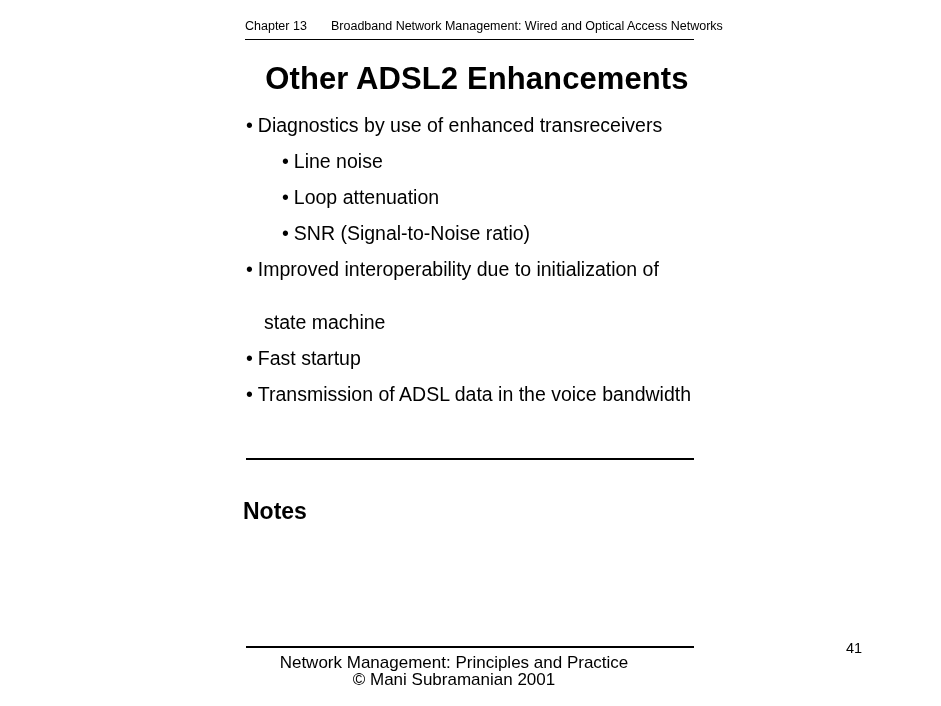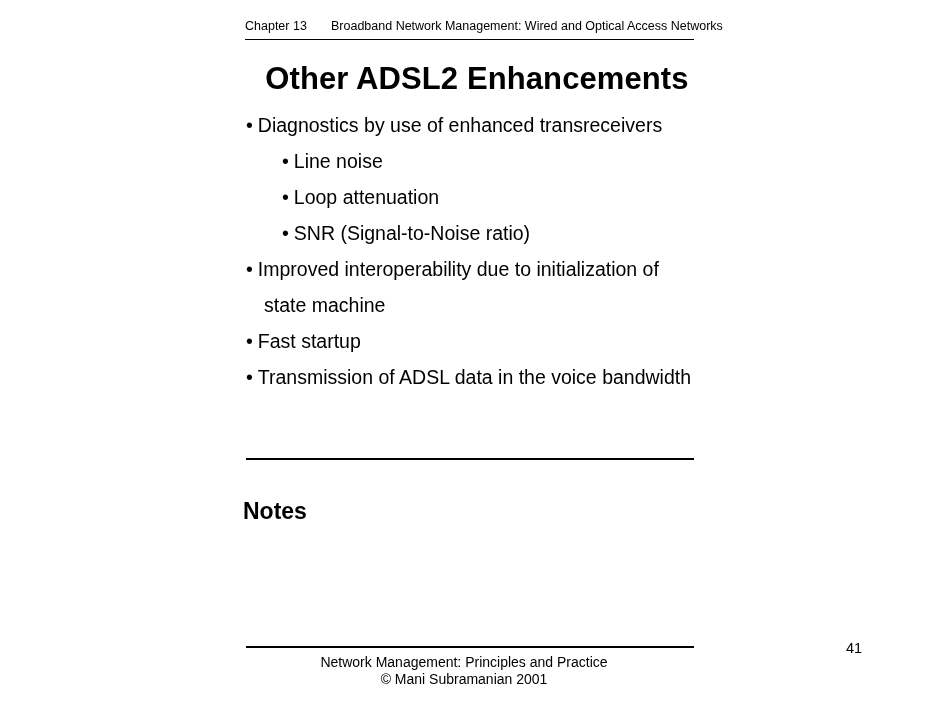--- a/index.html
+++ b/index.html
@@ -83,20 +83,21 @@
     white-space: nowrap;
   }
   .bullet.lvl1 {
     padding-left: 0px;
   }
   .bullet.lvl2 {
     padding-left: 36px;
   }
   .bullet.cont {
     padding-left: 18px;
+    margin-top: 17px;
   }
   .dot {
     display: inline-block;
     margin-right: 5px;
   }
 
   
   .notes-rule {
     position: absolute;
     left: 246px;
@@ -118,25 +119,25 @@
   .footer-rule {
     position: absolute;
     left: 246px;
     top: 646px;
     width: 448px;
     height: 0;
     border-top: 2px solid #000;
   }
   .footer {
     position: absolute;
-    left: 240px;
+    left: 230px;
     top: 654px;
     width: 448px;
     text-align: center;
-    font-size: 14px;
+    font-size: 17px;
     line-height: 17px;
   }
   .page-number {
     position: absolute;
     left: 846px;
     top: 639px;
     font-size: 14.5px;
     line-height: 18px;
   }
 </style>

